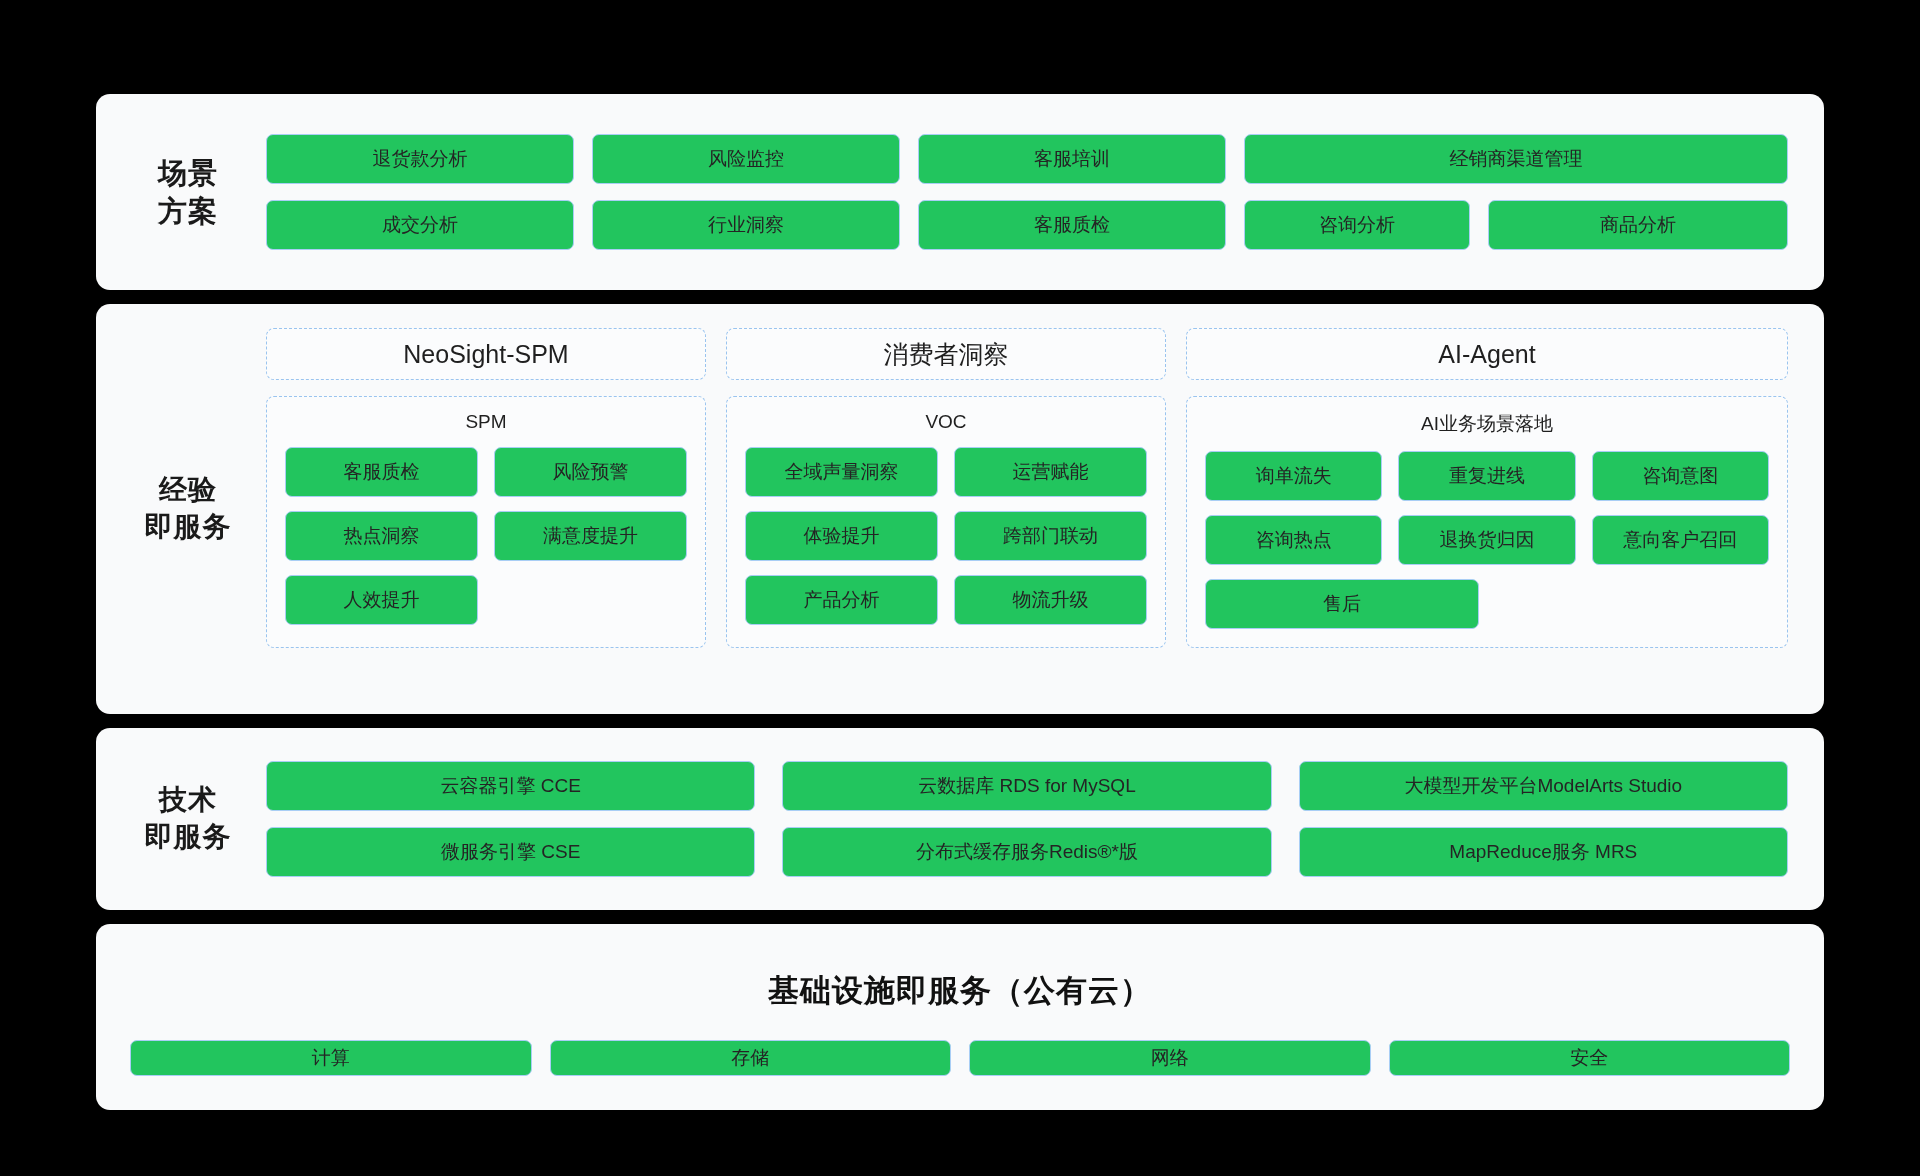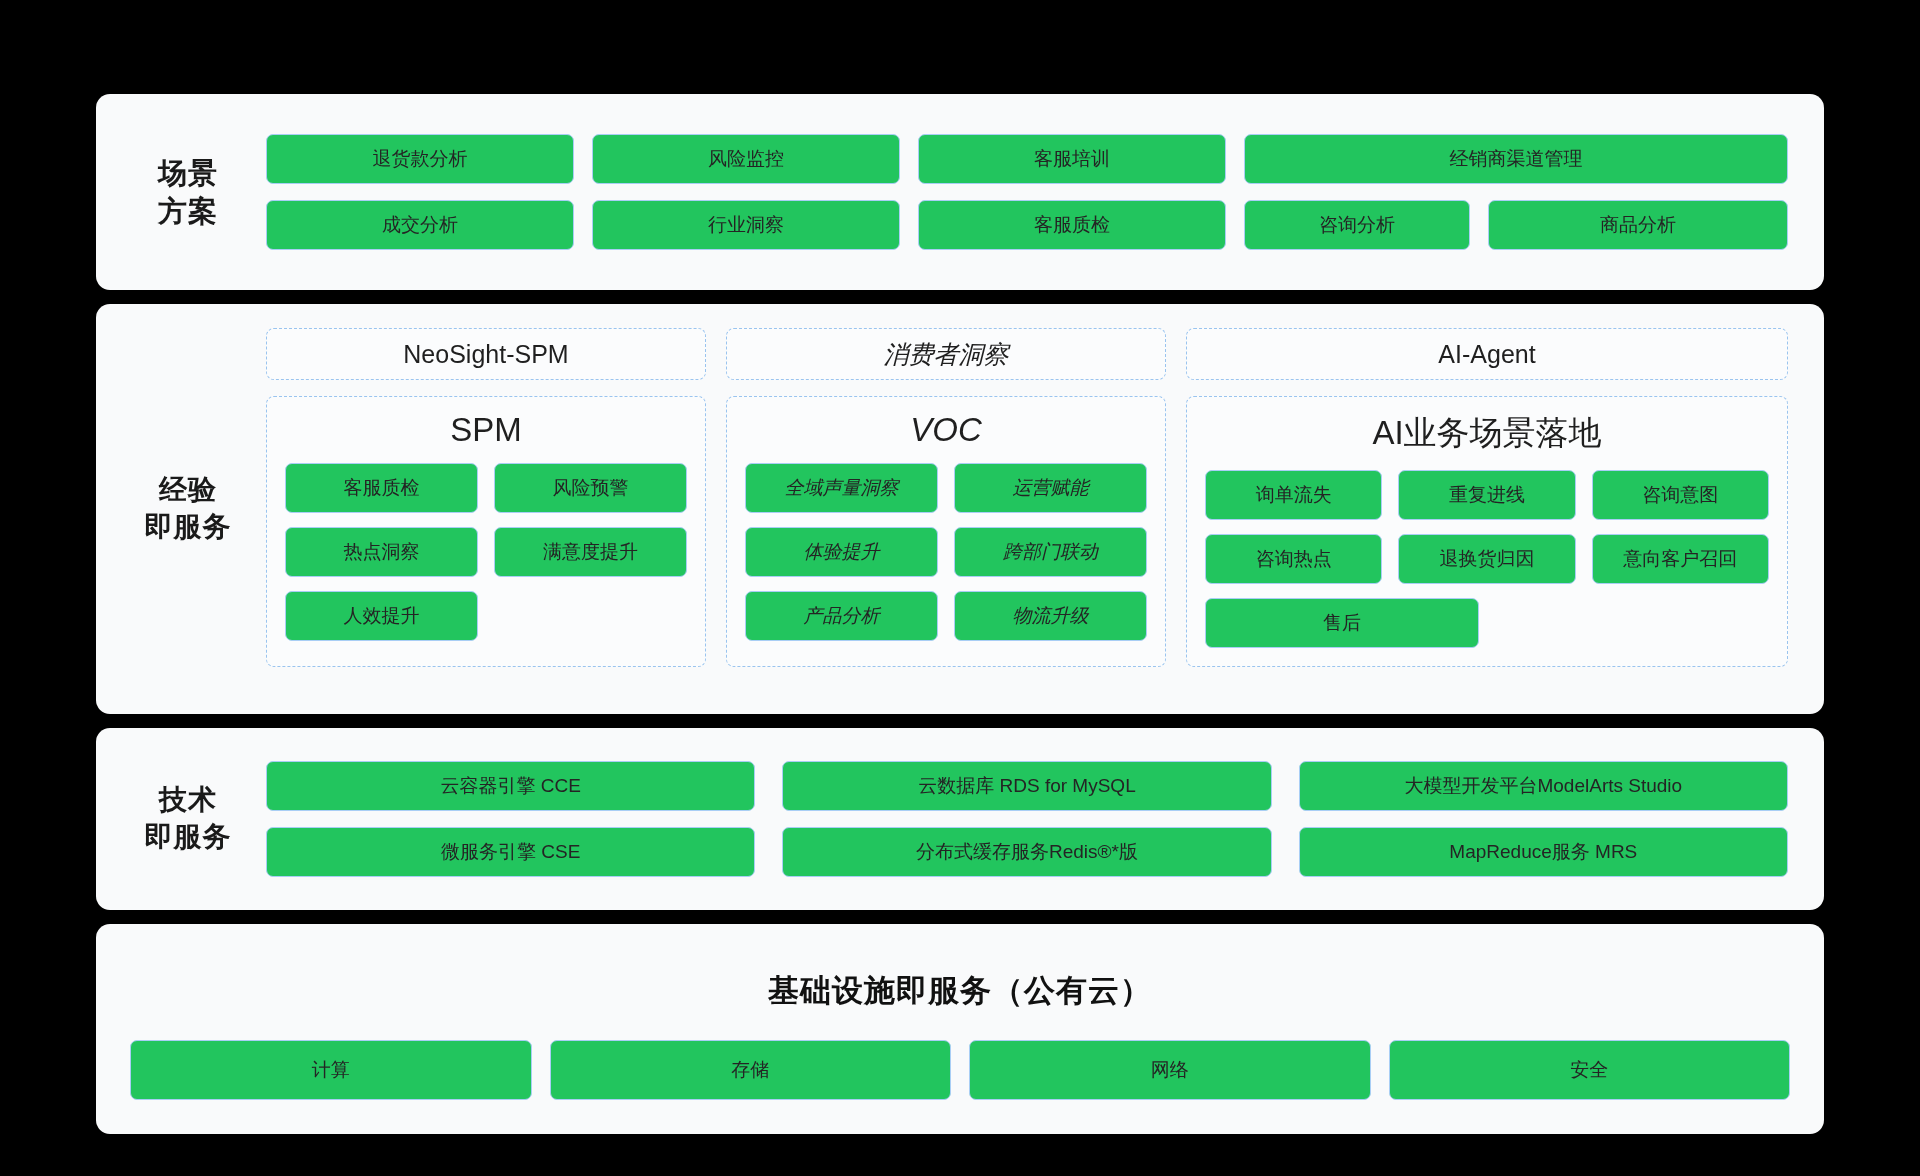--- a/index.html
+++ b/index.html
@@ -106,21 +106,21 @@
     flex: 1 1 auto;
     padding: 24px 36px 24px 0;
     box-sizing: border-box;
   }
   .exp-cols {
     display: flex;
     gap: 20px;
   }
   .exp-col { display: flex; flex-direction: column; }
   .exp-col.c1 { flex: 0 0 440px; }
-  .exp-col.c2 { flex: 0 0 440px; font-style: italic; }
+  .exp-col.c2 { flex: 0 0 440px; }
   .exp-col.c3 { flex: 1 1 auto; }
 
   .dash-head {
     border: 1.5px dashed #9ac4ef;
     border-radius: 8px;
     height: 52px;
     display: flex;
     align-items: center;
     justify-content: center;
     font-size: 25px;
@@ -132,21 +132,21 @@
   .dash-box {
     border: 1.5px dashed #9ac4ef;
     border-radius: 8px;
     padding: 14px 18px 18px;
     box-sizing: border-box;
     background: #fbfcfd;
     flex: 1 1 auto;
   }
   .dash-title {
     text-align: center;
-    font-size: 33px;
+    font-size: 19px;
     color: #1f1f1f;
     margin-bottom: 14px;
   }
   .grid2 {
     display: grid;
     grid-template-columns: 1fr 1fr;
     gap: 14px 16px;
   }
   .grid3 {
     display: grid;
@@ -175,21 +175,21 @@
   }
   .infra-title {
     text-align: center;
     font-size: 31px;
     font-weight: 700;
     color: #111111;
     letter-spacing: 1px;
     margin: 20px 0 28px;
   }
   .infra-row { display: flex; gap: 18px; }
-  .infra-row .chip { flex: 1 1 0; height: 60px; }
+  .infra-row .chip { flex: 1 1 0; height: 36px; }
 </style>
 </head>
 <body>
 
 <div class="canvas">
   <div class="stack">
 
     <div class="panel scene-panel">
       <div class="side-label">
         <span>场景</span>

